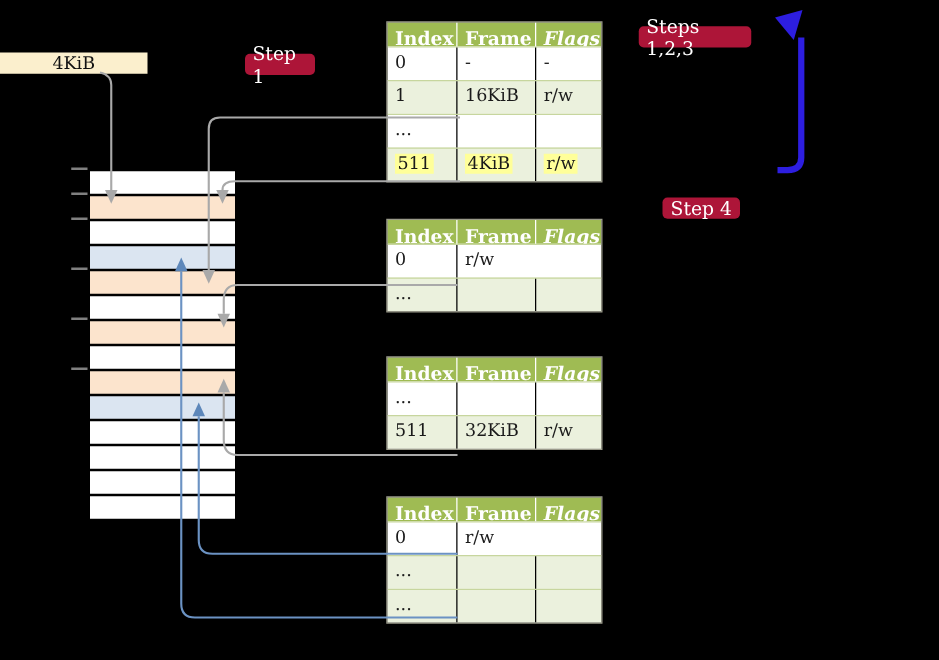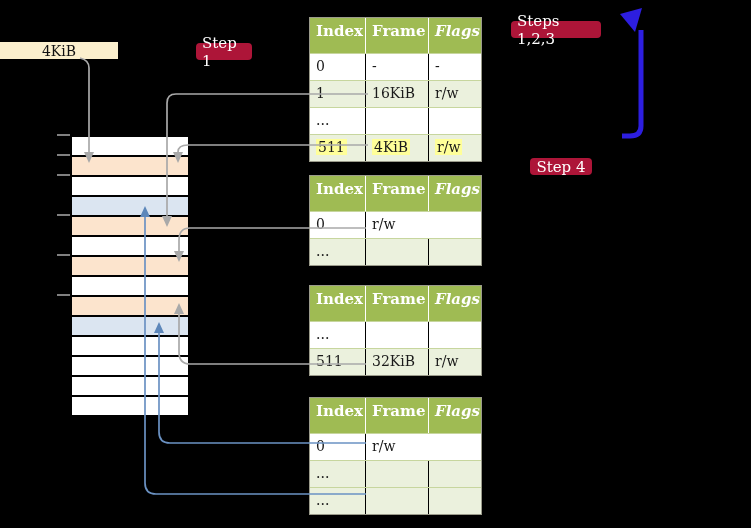--- a/index.html
+++ b/index.html
@@ -32,21 +32,21 @@
   .mem-row + .mem-row{margin-top:2px;}
   .mem-row.pt{background:#fce4cd;}
   .mem-row.pg{background:#dbe5f1;}
   .tick{position:absolute;left:57px;width:13px;height:2px;background:#808080;}
   
   .ptable{
     position:absolute;left:310px;width:171px;background:#fff;
     outline:1px solid #9b9b8b;font-size:14px;color:#1a1a1a;
   }
   .trow{display:flex;height:26px;border-top:1px solid #c7d69e;}
-  .trow.head{height:35px;border-top:none;background:#9fbb53;color:#fff;font-weight:bold;font-size:15px;}
+  .trow.head{height:19px;border-top:none;background:#9fbb53;color:#fff;font-weight:bold;font-size:15px;}
   .trow.green{background:#ebf1dd;}
   .tcell{box-sizing:border-box;padding:4px 0 0 6px;overflow:hidden;}
   .c0{width:56px;}.c1{width:63px;}.c2{width:52px;}
   .trow .tcell{border-right:1px solid #000;}
   .trow .tcell:last-child{border-right:none;}
   .trow.head .tcell{border-right:1px solid #fff;padding-top:4px;}
   .trow.head .tcell:last-child{border-right:none;font-style:italic;}
   .hl{background:#ffff99;padding:0 2px;}
   
   #connectors{position:absolute;left:0;top:0;z-index:5;pointer-events:none;}

